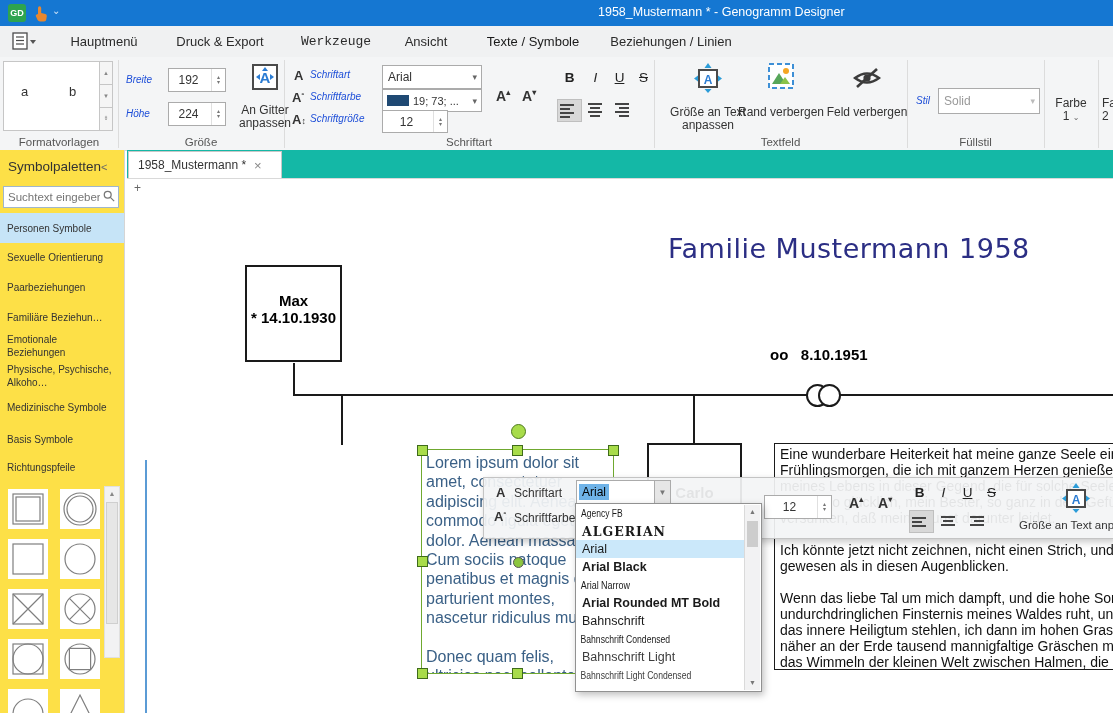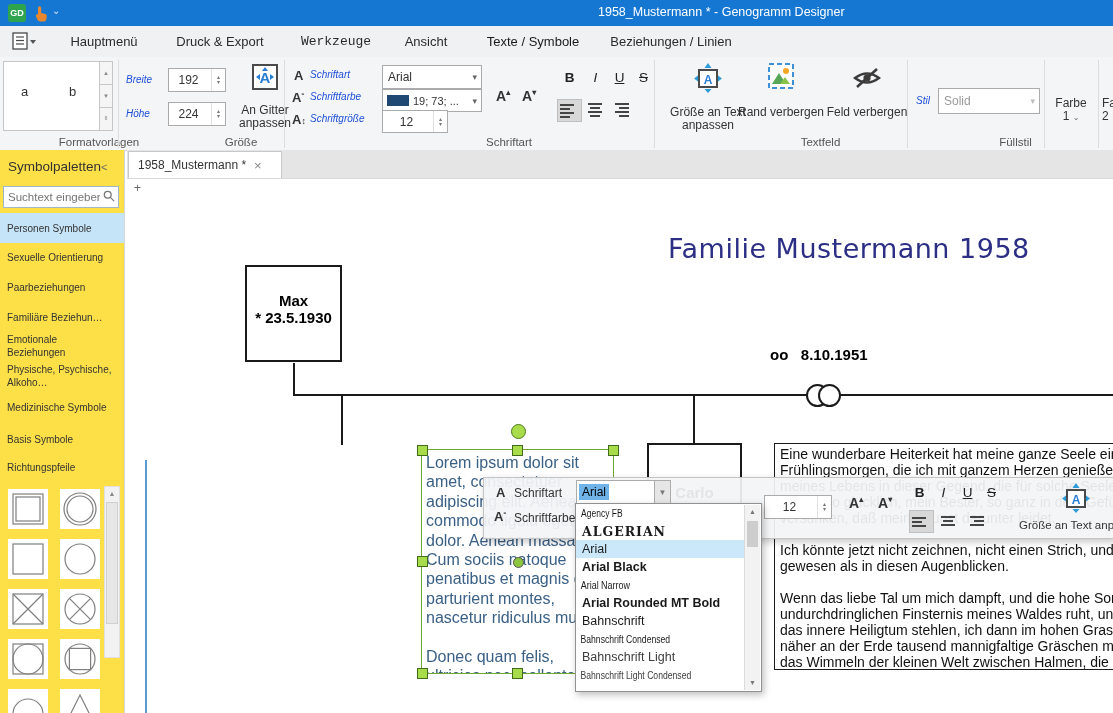--- a/index.html
+++ b/index.html
@@ -13,21 +13,21 @@
   #qat-chevron{left:52px;top:5px;color:#cfe3f7;font-size:10px;}
   #window-title{left:598px;top:5px;color:#fff;font-size:12.5px;white-space:nowrap;}
   
   #menubar{left:0;top:26px;width:1113px;height:31px;background:#F0F1F2;}
   .menu-tab{position:absolute;top:0;height:31px;display:flex;align-items:center;justify-content:center;
             font-size:13px;color:#2b2b2b;cursor:default;}
   .menu-tab.active{color:#1a1a1a;border-bottom:3px solid #1577D2;font-weight:400;}
   
   #ribbon{left:0;top:57px;width:1113px;height:93px;background:#F4F5F6;border-bottom:1px solid #D5D5D5;}
   .vdiv{position:absolute;top:3px;width:1px;height:88px;background:#DCDCDC;}
-  .grp-label{position:absolute;top:79px;font-size:11.5px;color:#555;text-align:center;margin-left:40px;}
+  .grp-label{position:absolute;top:79px;font-size:11.5px;color:#555;text-align:center;}
   .ribbon-input{position:absolute;background:#fff;border:1px solid #ABABAB;font-size:12px;
                 display:flex;align-items:center;}
   .spincol{margin-left:auto;width:13px;display:flex;flex-direction:column;align-items:center;
            justify-content:center;color:#777;font-size:6px;line-height:5px;border-left:1px solid #E0E0E0;height:100%;}
   .ddarrow{margin-left:auto;color:#666;font-size:9px;padding-right:4px;}
   .rlabel{position:absolute;font-size:10px;color:#1d4ed8;white-space:nowrap;font-style:italic;}
   .ricon{position:absolute;font-weight:bold;font-size:13px;color:#333;}
   .bius{position:absolute;width:23px;height:20px;text-align:center;font-size:13.5px;color:#222;line-height:20px;}
   .alignicon{width:19px;height:17px;padding:2px 2px;display:flex;flex-direction:column;justify-content:center;gap:2px;}
   .alignicon div{height:2px;background:#444;}
@@ -44,21 +44,21 @@
   .side-item{position:absolute;left:0;width:124px;display:flex;align-items:center;
              font-size:10px;color:#333;line-height:13px;}
   .side-item span{padding-left:7px;display:block;width:110px;}
   .side-item.selected{background:#C6E4F7;}
   .tile{position:absolute;width:40px;height:40px;background:#fff;}
   #grid-scroll{left:104px;top:336px;width:14px;height:170px;background:#F2F2F3;border:1px solid #E0E0E0;}
   #grid-scroll .arr{height:13px;text-align:center;font-size:7px;color:#888;line-height:13px;}
   #grid-scroll .thumb{margin:2px 1px;height:120px;background:#E6E6E6;border:1px solid #CFCFCF;}
   
   #canvas{left:127px;top:150px;width:986px;height:563px;background:#fff;overflow:hidden;}
-  #tabbar{left:0;top:0;width:986px;height:28px;background:#e5e5e5;border-bottom:1px solid #D9D9D9;text-align:center;}
+  #tabbar{left:0;top:0;width:986px;height:28px;background:#14b8a6;border-bottom:1px solid #D9D9D9;text-align:center;}
   #doc-tab{left:1px;top:1px;width:152px;height:26px;background:#fff;border:1px solid #C8C8C8;border-bottom:none;
            display:flex;align-items:center;font-size:12px;color:#333;}
   #doc-tab .title{padding-left:9px;white-space:nowrap;}
   #doc-tab .close{margin-left:8px;color:#888;font-size:13px;}
   .gline{position:absolute;background:#1a1a1a;}
   .gbox{position:absolute;border:2px solid #1a1a1a;background:#fff;text-align:center;
         font-weight:bold;font-size:15px;color:#000;}
   .gbox .bname{margin-top:25px;}
   #genogram-title{position:absolute;font-family:"DejaVu Sans",sans-serif;font-size:27px;letter-spacing:0.5px;}
   .mcircle{position:absolute;width:19px;height:19px;border:2px solid #1a1a1a;border-radius:50%;background:#fff;}
@@ -384,21 +384,21 @@
 
     <div id="genogram-title" style="left: 541px; top: 83px; color: rgb(43, 46, 132);">Familie Mustermann 1958</div>
 
     <div class="gline" style="left:166px;top:213px;width:2px;height:33px;"></div>
     <div class="gline" style="left:166px;top:244px;width:820px;height:2px;"></div>
     <div class="gline" style="left:214px;top:244px;width:2px;height:51px;"></div>
     <div class="gline" style="left:566px;top:244px;width:2px;height:51px;"></div>
 
     <div class="gbox" style="left:118px;top:115px;width:93px;height:93px;">
       <div class="bname">Max</div>
-      <div>* 23.5.1930</div>
+      <div>* 14.10.1930</div>
     </div>
     <div class="gbox" style="left:520px;top:293px;width:91px;height:90px;">
       <div class="bname" style="margin-top:39px;">Carlo</div>
       <div>* 7.4.1956</div>
     </div>
 
     <div id="marriage-label" style="left:643px;top:196px;">
       <span>oo</span>&nbsp;&nbsp;&nbsp;<span>8.10.1951</span>
     </div>
     <div class="mcircle" style="left:679px;top:234px;"></div>

